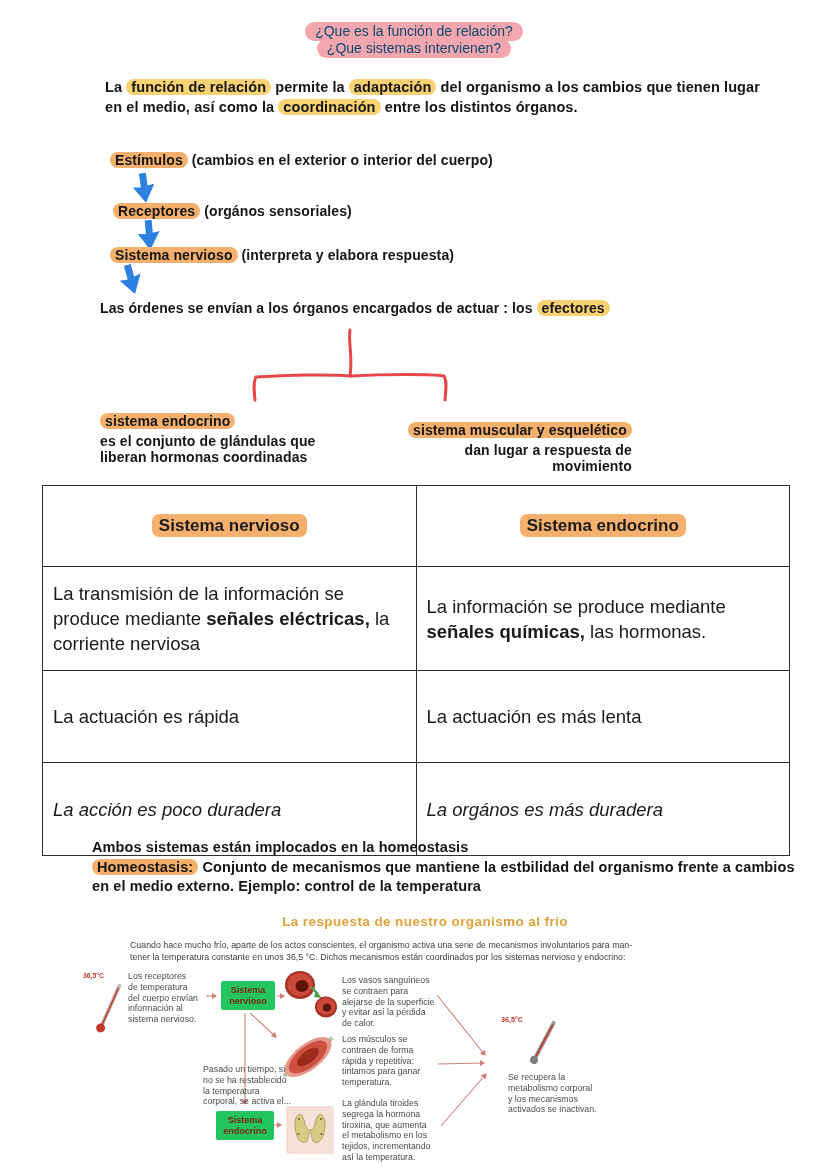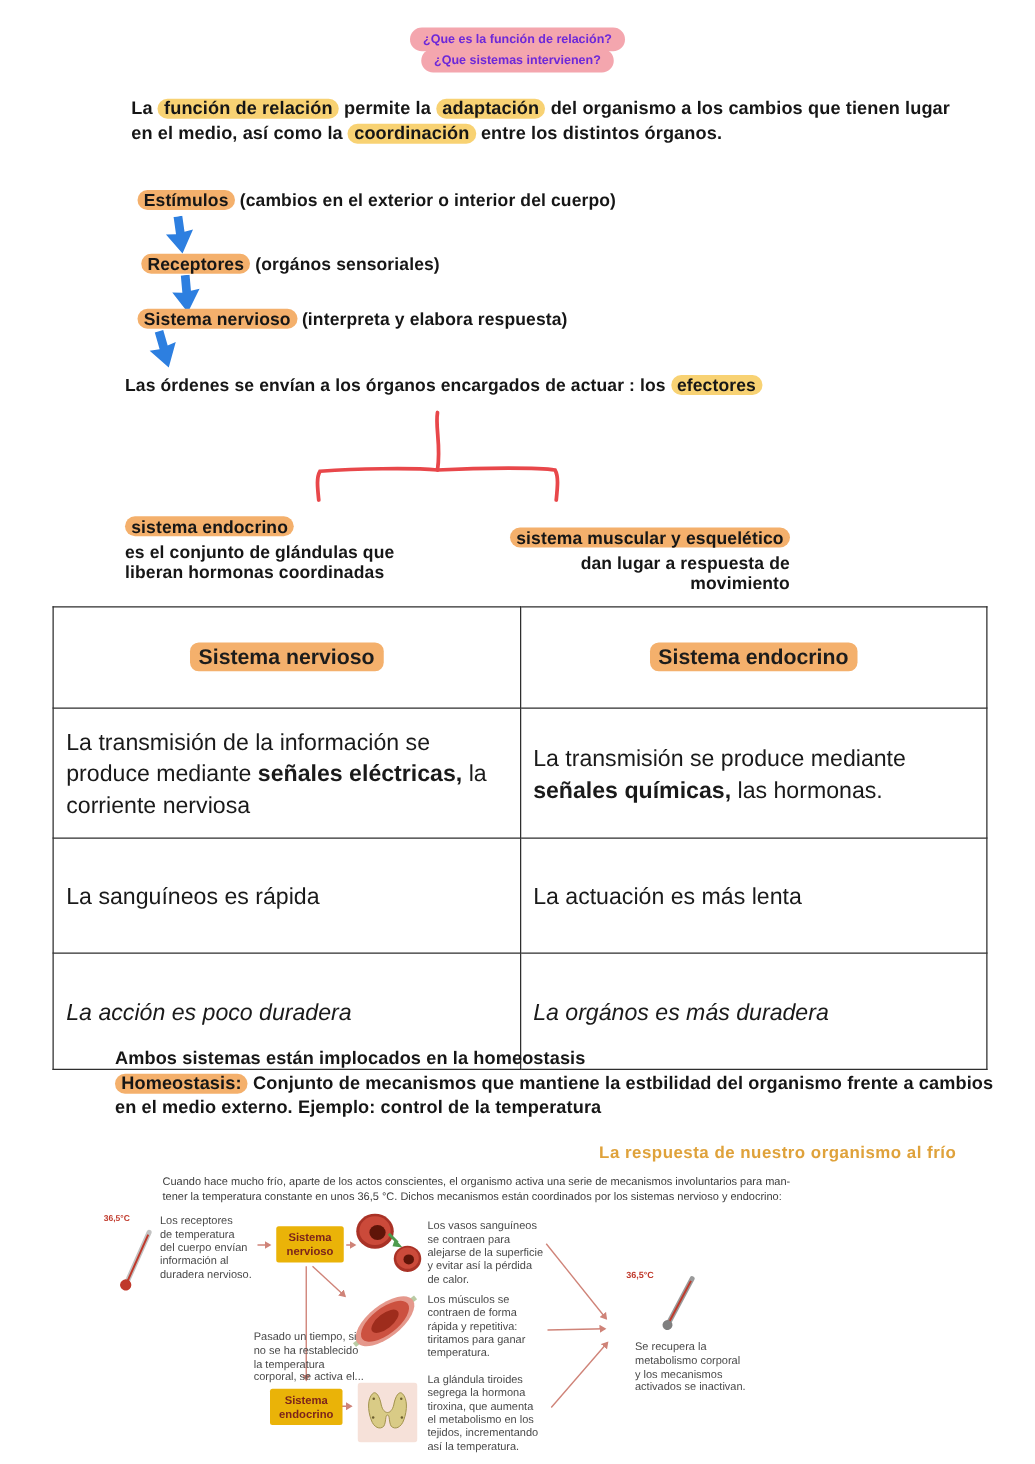--- a/index.html
+++ b/index.html
@@ -6,35 +6,35 @@
   #page{position:relative;width:828px;height:1171px;background:#ffffff;overflow:hidden;
         font-family:"Liberation Sans",sans-serif;}
   .abs{position:absolute;}
   
   .marker{font-weight:700;color:#161616;font-size:14px;line-height:19px;letter-spacing:.1px;}
   .hl-p{background:#f4a6ae;border-radius:11px;padding:1px 10px;display:inline-block;}
   .hl-y{background:#f8d273;border-radius:9px;padding:0 5px;}
   .hl-o{background:#f4b06c;border-radius:9px;padding:0 5px;}
   .pre{white-space:pre-line;}
   .title-wrap{left:0;top:22px;width:828px;display:flex;flex-direction:column;align-items:center;}
-  .title-wrap .hl-p{font-size:10px;line-height:17px;font-weight:700;color:#6d28d9;}
+  .title-wrap .hl-p{font-size:14px;line-height:17px;font-weight:400;color:#0c4a6e;}
   
   table.cmp{border-collapse:collapse;table-layout:fixed;width:748px;background:#fff;}
   table.cmp th,table.cmp td{border:1.5px solid #2e2e2e;}
   table.cmp th{height:78px;text-align:center;font-size:17px;font-weight:700;color:#1c1c1c;}
   table.cmp td{font-size:18.5px;color:#1a1a1a;line-height:25px;vertical-align:middle;
                padding:8px 16px 8px 10px;font-weight:400;}
   table.cmp td b{font-weight:700;}
   tr.r1 td{height:87px;} tr.r2 td{height:75px;} tr.r3 td{height:76px;font-style:italic;}
   th .hl-o{border-radius:7px;padding:2px 7px;}
   
   .fig-title{color:#dfa23b;font-weight:700;font-size:13.5px;letter-spacing:.4px;text-align:center;}
   .fig-intro{font-size:8.8px;line-height:11.5px;color:#3d3d3d;margin-left:42px;}
   .dg{font-size:8.8px;line-height:10.8px;color:#4a4a4a;z-index:3;}
-  .node{background:#eab308;color:#7c241b;font-weight:700;font-size:9px;line-height:10.5px;
+  .node{background:#22c55e;color:#7c241b;font-weight:700;font-size:9px;line-height:10.5px;
         text-align:center;padding:4px 3px;border-radius:2px;z-index:3;}
   .tlabel{font-size:6.8px;font-weight:700;color:#c0392b;z-index:3;}
   .icon{z-index:2;}
   svg.connector{z-index:1;}
 </style>
 </head>
 <body>
 
 <div id="page">
 
@@ -89,41 +89,41 @@
   </div>
 
   <table class="cmp abs" style="left:42px;top:485px;">
     <tbody>
         <tr>
       <th><span class="hl-o">Sistema nervioso</span></th>
       <th><span class="hl-o">Sistema endocrino</span></th>
     </tr>
     <tr class="r1">
       <td><span>La transmisión de la información se produce mediante </span><b>señales eléctricas,</b><span> la corriente nerviosa</span></td>
-      <td><span>La transmisión se produce mediante </span><b>señales químicas,</b><span> las hormonas.</span></td>
+      <td><span>La información se produce mediante </span><b>señales químicas,</b><span> las hormonas.</span></td>
     </tr>
     <tr class="r2">
-      <td>La sanguíneos es rápida</td>
+      <td>La actuación es rápida</td>
       <td>La actuación es más lenta</td>
     </tr>
     <tr class="r3">
       <td>La acción es poco duradera</td>
       <td>La orgános es más duradera</td>
     </tr>
   </tbody>
     </table>
 
   <div class="abs marker" style="left:92px;top:838px;width:708px;font-size:14.5px;line-height:19.5px;">
     <div>Ambos sistemas están implocados en la homeostasis</div>
     <div>
       <span class="hl-o">Homeostasis:</span><span> Conjunto de mecanismos que mantiene la estbilidad del organismo frente a cambios en el medio externo. Ejemplo: control de la temperatura</span>
     </div>
   </div>
 
-  <div class="abs fig-title" style="left:85px;top:914px;width:680px;text-align:right;">La respuesta de nuestro organismo al frío</div>
+  <div class="abs fig-title" style="left:85px;top:914px;width:680px;">La respuesta de nuestro organismo al frío</div>
   <div class="abs fig-intro pre" style="left:88px;top:940px;width:655px;">Cuando hace mucho frío, aparte de los actos conscientes, el organismo activa una serie de mecanismos involuntarios para man-
 tener la temperatura constante en unos 36,5 °C. Dichos mecanismos están coordinados por los sistemas nervioso y endocrino:</div>
 
   <svg class="abs connector" style="left:0;top:960px;" width="828" height="211" viewBox="0 0 828 211">
     <defs>
       <marker id="ah" markerWidth="6" markerHeight="6" refX="4" refY="3" orient="auto">
         <path d="M0 0 L5 3 L0 6 Z" fill="#cf8378"></path>
       </marker>
     </defs>
     <g stroke="#cf8378" stroke-width="1.1" fill="none">
@@ -144,21 +144,21 @@
       <rect x="13" y="8" width="4" height="46" rx="2" fill="#c2c2c2"></rect>
       <rect x="14.3" y="12" width="1.6" height="41" fill="#c0392b"></rect>
       <circle cx="15" cy="56" r="4.5" fill="#c0392b"></circle>
     </g>
   </svg>
 
   <div class="abs dg pre" style="left:128px;top:971px;width:88px;">Los receptores
 de temperatura
 del cuerpo envían
 información al
-duradera nervioso.</div>
+sistema nervioso.</div>
 
   <div class="abs node pre" style="left:221px;top:981px;width:48px;">Sistema
 nervioso</div>
 
   <svg class="abs icon" style="left:281px;top:967px;" width="60" height="54" viewBox="0 0 60 54">
     <ellipse cx="19" cy="18" rx="15" ry="14" fill="#a93226"></ellipse>
     <ellipse cx="19" cy="17.5" rx="12.5" ry="11.5" fill="#cb4a3a"></ellipse>
     <ellipse cx="21" cy="19" rx="6.5" ry="6" fill="#5f1408"></ellipse>
     <path d="M30 20 L37 27" stroke="#4e9b4e" stroke-width="2.4"></path>
     <polygon points="35,24 41,31 33,30" fill="#4e9b4e"></polygon>

